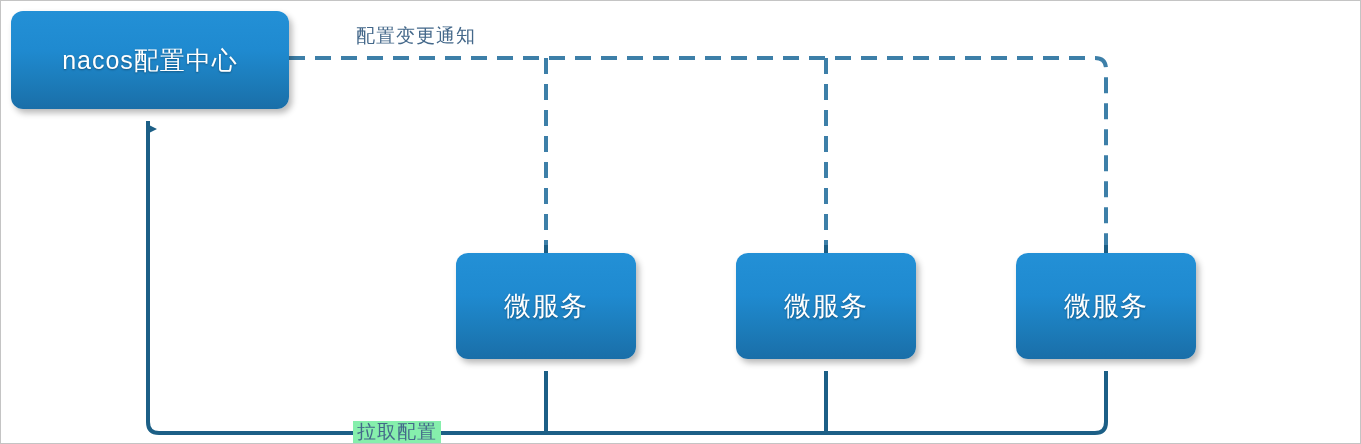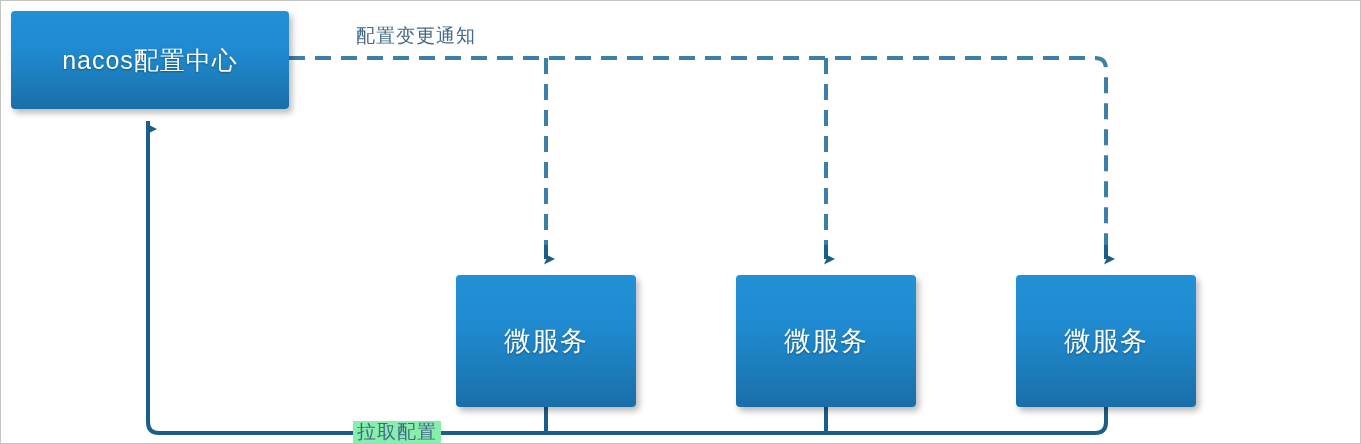--- a/index.html
+++ b/index.html
@@ -19,42 +19,42 @@
   }
   #diagram-svg {
     position: absolute;
     left: 0;
     top: 0;
     width: 1361px;
     height: 444px;
   }
   .node {
     position: absolute;
-    border-radius: 4px;
+    border-radius: 12px;
     background: linear-gradient(to bottom, #2390d6 0%, #1f8ad0 40%, #1c7cba 72%, #1a6ea8 100%);
     box-shadow: 3px 4px 6px rgba(0,0,0,0.28);
     display: flex;
     align-items: center;
     justify-content: center;
     color: #ffffff;
     text-shadow: 0 1px 2px rgba(0,0,0,0.35);
     letter-spacing: 1px;
     user-select: none;
   }
   #node-nacos {
     left: 10px;
     top: 10px;
     width: 278px;
     height: 98px;
     font-size: 25px;
   }
   .node-micro {
-    top: 274px;
+    top: 252px;
     width: 180px;
-    height: 132px;
+    height: 106px;
     font-size: 27px;
     align-items: center;
   }
   #node-micro-1 { left: 455px; }
   #node-micro-2 { left: 735px; }
   #node-micro-3 { left: 1015px; }
 
   .edge-label {
     position: absolute;
     color: #44688a;

